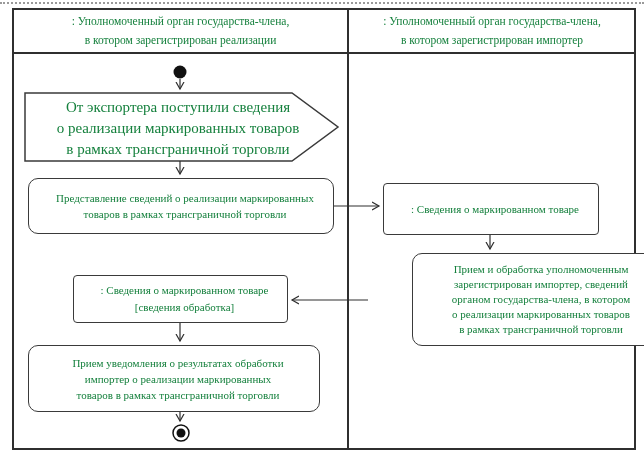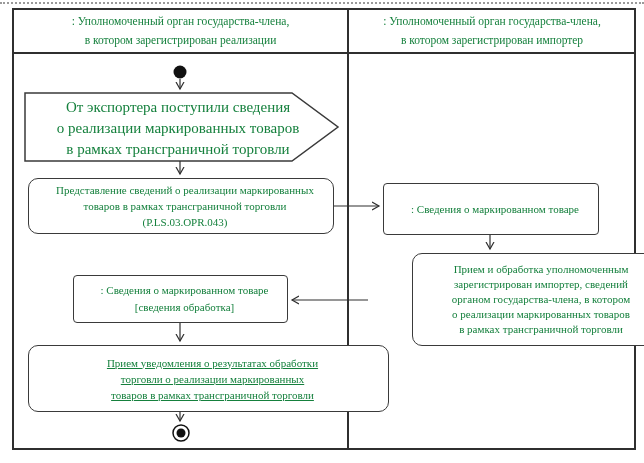--- a/index.html
+++ b/index.html
@@ -22,21 +22,21 @@
   .nodebox{
     display:flex;flex-direction:column;justify-content:center;align-items:center;
     background:#ffffff;border:1.5px solid #3a3a3a;text-align:center;font-size:11px;padding-left:8px;
   }
   .activity{border-radius:10px;}
   .objnode{border-radius:4px;}
   .act043{left:28px;top:178px;width:306px;height:56px;line-height:16px;}
   .obj-presented{left:383px;top:183px;width:216px;height:52px;line-height:17px;}
   .act044{left:368px;top:253px;width:250px;height:93px;line-height:15px;margin-left:44px;}
   .obj-processed{left:73px;top:275px;width:215px;height:48px;line-height:17px;}
-  .act045{left:28px;top:345px;width:361px;height:67px;line-height:16px;text-decoration:underline;}
+  .act045{left:28px;top:345px;width:292px;height:67px;line-height:16px;}
   .signal-text{
     left:30px;top:101px;width:296px;height:54px;display:flex;flex-direction:column;
     justify-content:center;align-items:center;text-align:center;font-size:15px;line-height:21px;
   }
   .line{white-space:nowrap;}
 </style>
 </head>
 <body>
 
 <div id="stage">
@@ -80,21 +80,20 @@
 
   <div class="abs signal-text">
     <div class="line">От экспортера поступили сведения</div>
     <div class="line">о реализации маркированных товаров</div>
     <div class="line">в рамках трансграничной торговли</div>
   </div>
 
   <div class="abs nodebox activity act043">
     <div class="line">Представление сведений о реализации маркированных</div>
     <div class="line">товаров в рамках трансграничной торговли</div>
-    <div class="line">(P.LS.03.OPR.043)</div>
   </div>
 
   <div class="abs nodebox objnode obj-presented">
     <div class="line">: Сведения о маркированном товаре</div>
   </div>
 
   <div class="abs nodebox activity act044">
     <div class="line">Прием и обработка уполномоченным</div>
     <div class="line">зарегистрирован импортер, сведений</div>
     <div class="line">органом государства-члена, в котором</div>
@@ -102,17 +101,17 @@
     <div class="line">в рамках трансграничной торговли</div>
   </div>
 
   <div class="abs nodebox objnode obj-processed">
     <div class="line">: Сведения о маркированном товаре</div>
     <div class="line">[сведения обработка]</div>
   </div>
 
   <div class="abs nodebox activity act045">
     <div class="line">Прием уведомления о результатах обработки</div>
-    <div class="line">торговли о реализации маркированных</div>
+    <div class="line">импортер о реализации маркированных</div>
     <div class="line">товаров в рамках трансграничной торговли</div>
   </div>
 
 </div>
 
 </body></html>

